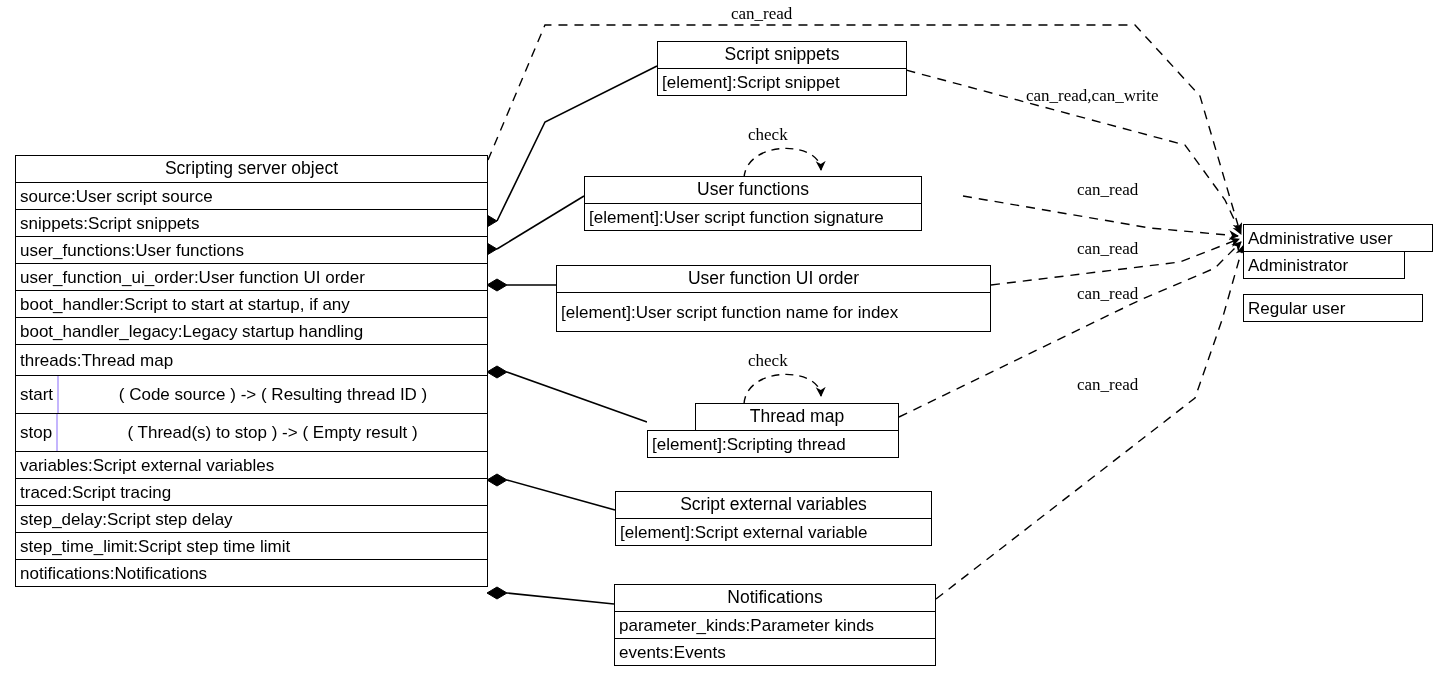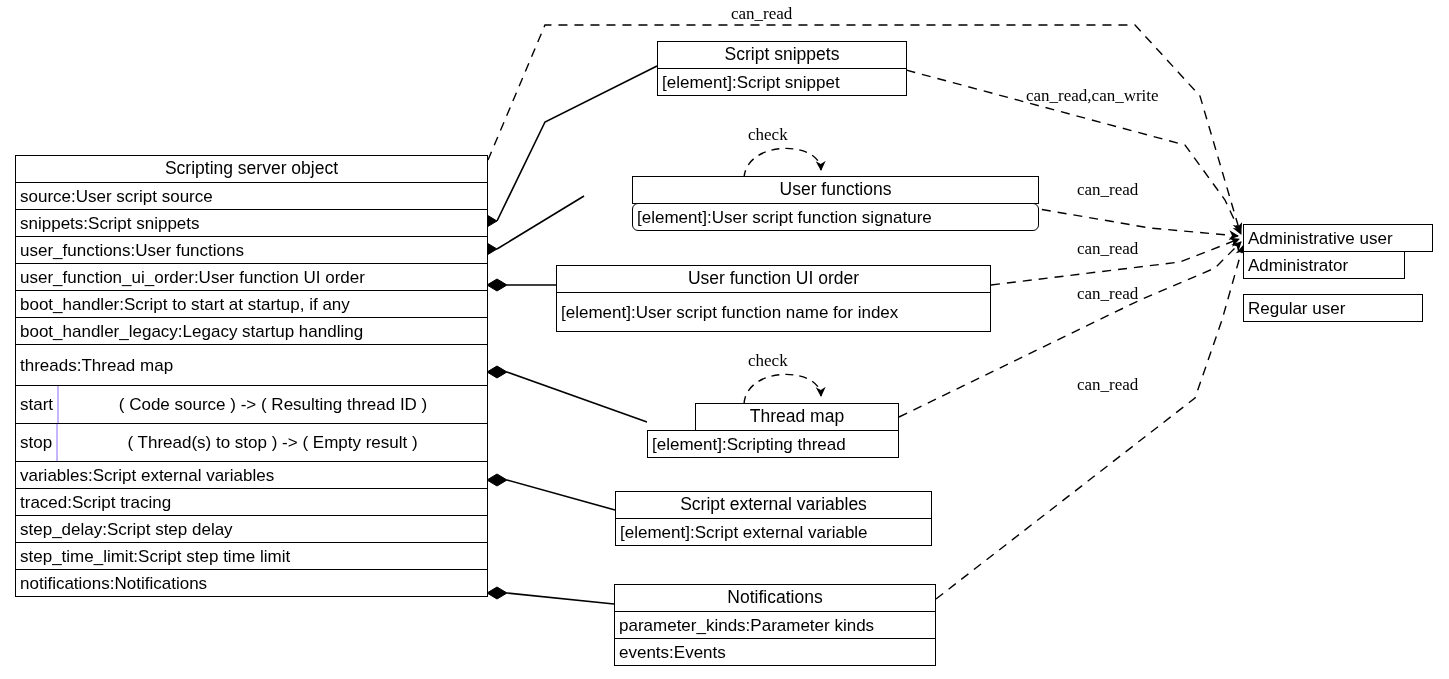--- a/index.html
+++ b/index.html
@@ -127,21 +127,21 @@
 
   <div class="uml-box" style="left:15px; top:155px; width:473px;">
     <div class="row title" style="height:28px;">Scripting server object</div>
 
     <div class="row attr" style="height:28px;">source:User script source</div>
     <div class="row attr" style="height:28px;">snippets:Script snippets</div>
     <div class="row attr" style="height:28px;">user_functions:User functions</div>
     <div class="row attr" style="height:28px;">user_function_ui_order:User function UI order</div>
     <div class="row attr" style="height:28px;">boot_handler:Script to start at startup, if any</div>
     <div class="row attr" style="height:28px;">boot_handler_legacy:Legacy startup handling</div>
-    <div class="row attr" style="height:42px;">threads:Thread map</div>
+    <div class="row attr" style="height:32px;">threads:Thread map</div>
 
     <div class="row method" style="height:39px;">
       <span class="m-name">start</span>
       <span class="m-sig">(  Code source  )   -&gt;  (  Resulting thread ID  )</span>
     </div>
     <div class="row method" style="height:39px;">
       <span class="m-name">stop</span>
       <span class="m-sig">(   Thread(s) to stop  )    -&gt;  (  Empty result  )</span>
     </div>
 
@@ -150,23 +150,23 @@
     <div class="row attr" style="height:28px;">step_delay:Script step delay</div>
     <div class="row attr" style="height:28px;">step_time_limit:Script step time limit</div>
     <div class="row attr" style="height:28px;">notifications:Notifications</div>
   </div>
 
   <div class="uml-box" style="left:657px; top:41px; width:250px;">
     <div class="row title" style="height:28px;">Script snippets</div>
     <div class="row attr" style="height:28px;">[element]:Script snippet</div>
   </div>
 
-  <div class="uml-box" style="left:584px; top:176px; width:407px;margin-left:48px;">
+  <div class="uml-box" style="left:584px; top:176px; width:338px;">
     <div class="row title" style="height:28px;">User functions</div>
-    <div class="row attr" style="height:28px;border-radius:6px;">[element]:User script function signature</div>
+    <div class="row attr" style="height:28px;">[element]:User script function signature</div>
   </div>
 
   <div class="uml-box" style="left:556px; top:265px; width:435px;">
     <div class="row title" style="height:28px;">User function UI order</div>
     <div class="row attr" style="height:40px;">[element]:User script function name for index</div>
   </div>
 
   <div class="uml-box" style="left:647px; top:403px; width:252px;">
     <div class="row title" style="height:28px;margin-left:48px;">Thread map</div>
     <div class="row attr" style="height:28px;">[element]:Scripting thread</div>

